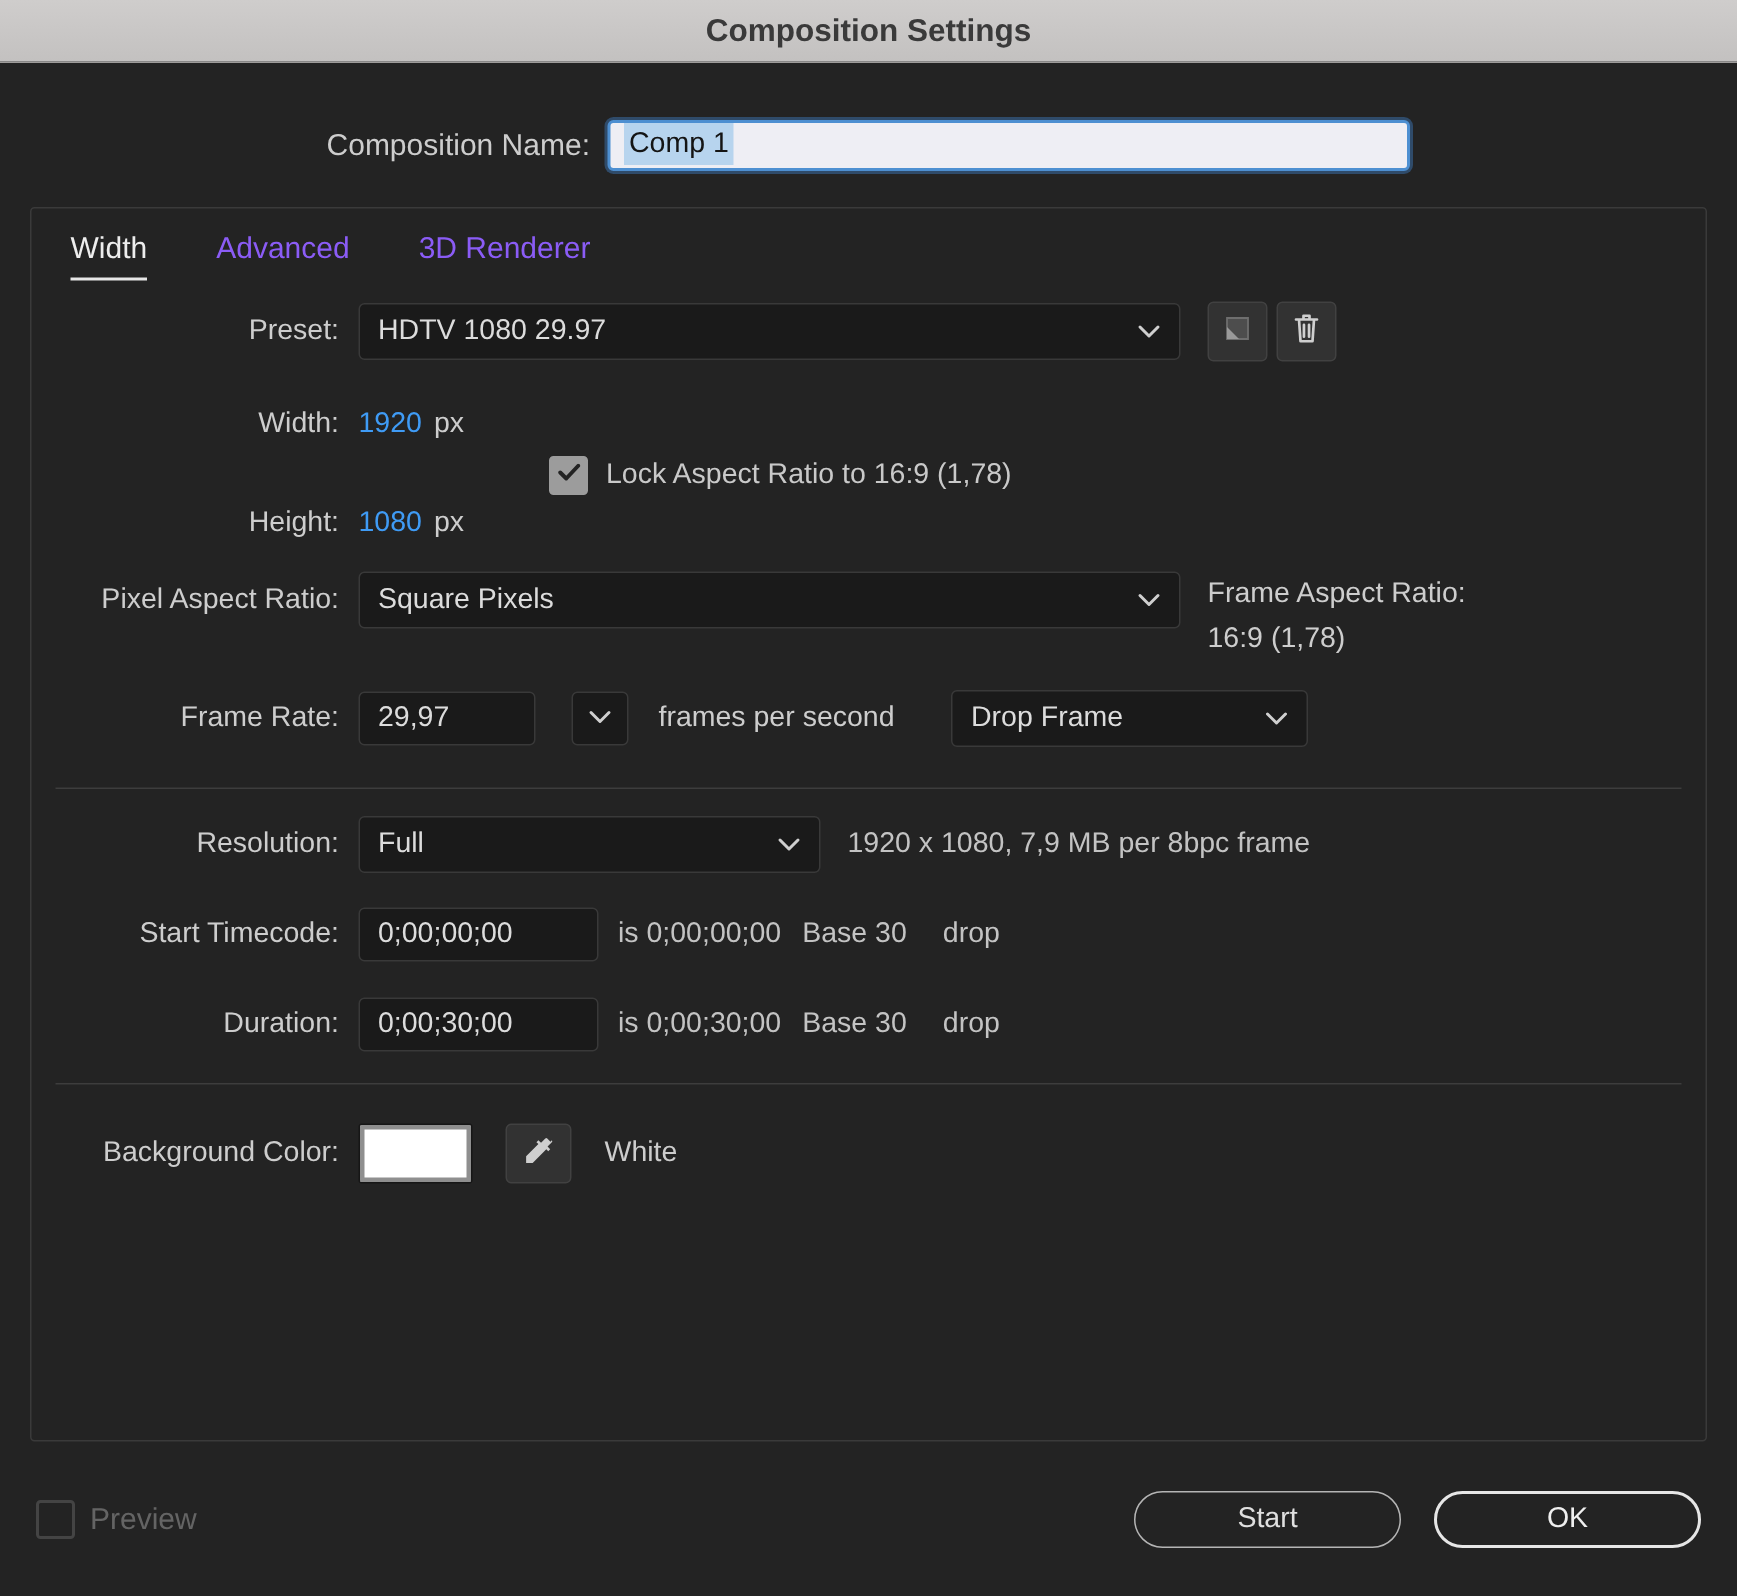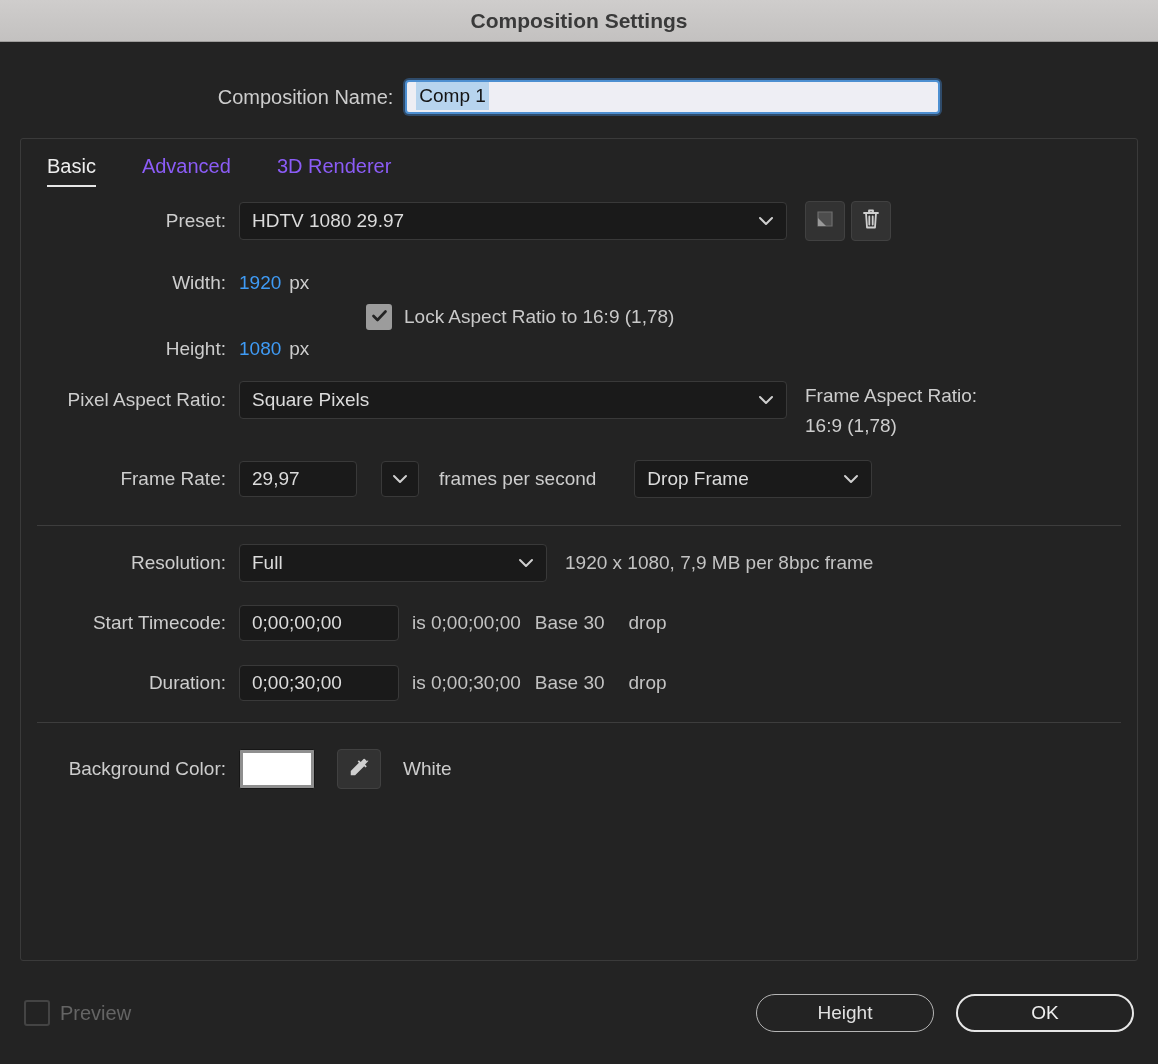--- a/index.html
+++ b/index.html
@@ -143,21 +143,21 @@
   <div class="name-row">
     <span class="lbl">Composition Name:</span>
     <div class="name-input">
       <span class="sel">Comp 1</span>
     </div>
   </div>
 
   <div class="panel">
 
     <div class="tabs">
-      <div class="tab active">Basic</div>
+      <div class="tab active">Width</div>
       <div class="tab">Advanced</div>
       <div class="tab">3D Renderer</div>
     </div>
 
     <div class="row row-preset">
       <span class="lbl">Preset:</span>
       <div class="select sel-preset">
         <span class="val">HDTV 1080 29.97</span>
         <span class="chev">
           <svg width="16" height="10" viewBox="0 0 16 10">
@@ -296,17 +296,17 @@
 
   </div>
 
   <div class="footer">
     <div class="preview-wrap">
       <span class="checkbox">
         
       </span>
       <span class="preview-label">Preview</span>
     </div>
-    <div class="btn btn-cancel">Height</div>
+    <div class="btn btn-cancel">Start</div>
     <div class="btn btn-ok">OK</div>
   </div>
 
 </div>
 
 </body></html>

